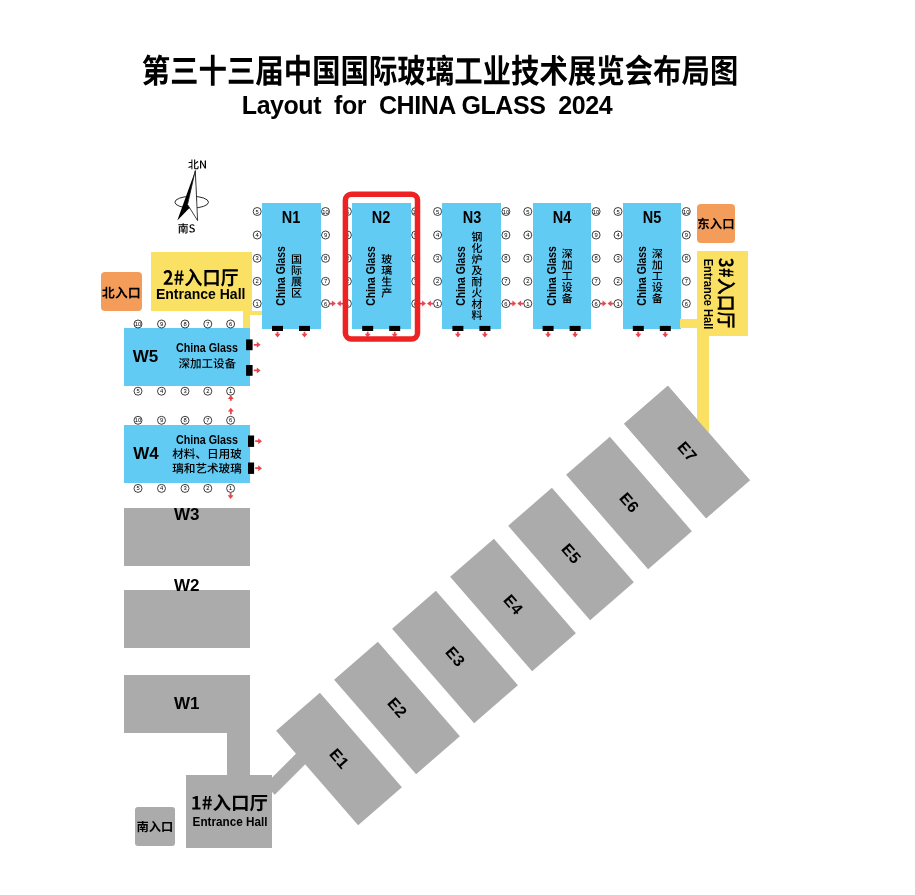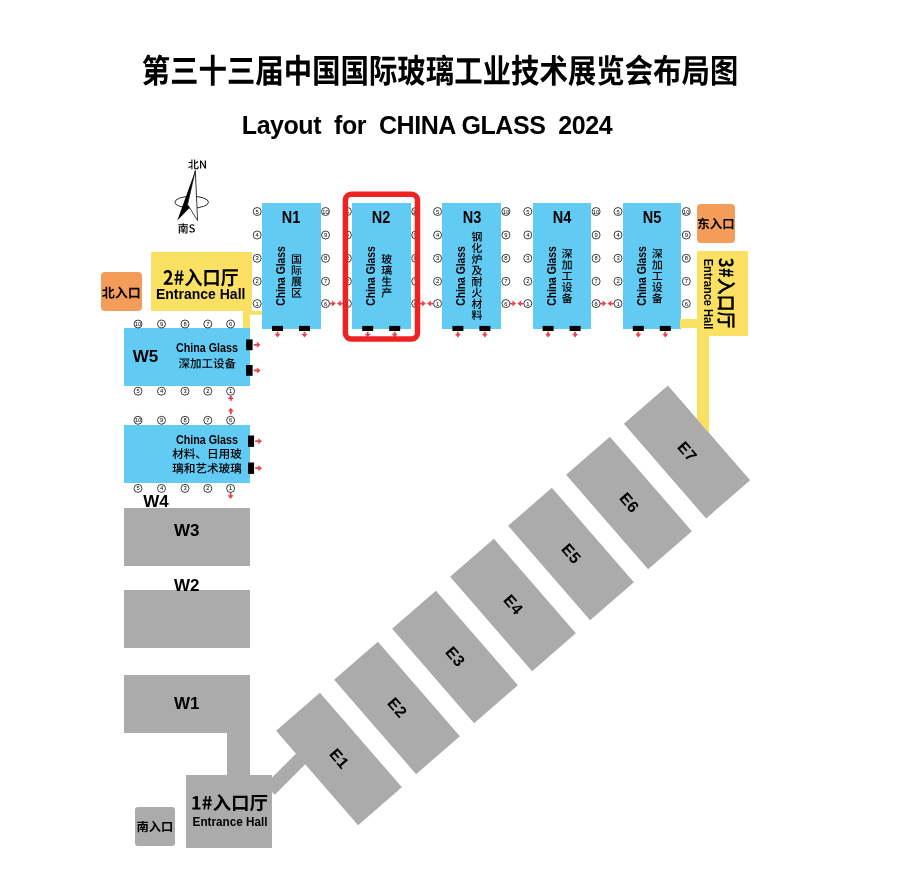--- a/index.html
+++ b/index.html
@@ -52,36 +52,36 @@
 <div class="yhall" style="left:151.0px;top:252.0px;width:100.5px;height:59.2px;"></div>
 <div class="yhall" style="left:242.6px;top:311.2px;width:7.7px;height:16.8px;"></div>
 <div class="yhall" style="left:250.3px;top:311.2px;width:11.6px;height:4.3px;"></div>
 <div class="yhall" style="left:696.8px;top:250.6px;width:51.1px;height:85.7px;"></div>
 <div class="yhall" style="left:680.4px;top:319.2px;width:16.5px;height:9.1px;"></div>
 <div class="yhall" style="left:696.8px;top:336.3px;width:12.4px;height:96px;"></div>
 <div class="ohall" style="left:101.0px;top:271.5px;width:40.5px;height:39.5px;"></div>
 <div class="ohall" style="left:697.3px;top:204.2px;width:37.5px;height:38.6px;"></div>
 <div class="ehall" style="left:687.4px;top:451.8px;z-index:5;"></div>
 <div class="elab" style="left:687.4px;top:451.8px;z-index:6;">E7</div>
-<div class="sub" style="left:427px;top:105.3px;margin-top:20px;">Layout  for  CHINA GLASS  2024</div>
+<div class="sub" style="left:427px;top:105.3px;">Layout  for  CHINA GLASS  2024</div>
 <div class="nlab" style="left:291.25px;top:216.8px;">N1</div>
 <div class="cg" style="left:281.0px;top:276px;">China Glass</div>
 <div class="nlab" style="left:381.45px;top:216.8px;">N2</div>
 <div class="cg" style="left:371.2px;top:276px;">China Glass</div>
 <div class="nlab" style="left:471.65px;top:216.8px;">N3</div>
 <div class="cg" style="left:461.4px;top:276px;">China Glass</div>
 <div class="nlab" style="left:561.85px;top:216.8px;">N4</div>
 <div class="cg" style="left:551.6px;top:276px;">China Glass</div>
 <div class="nlab" style="left:652.05px;top:216.8px;">N5</div>
 <div class="cg" style="left:641.8px;top:276px;">China Glass</div>
 <div class="wlab" style="left:145.5px;top:356.5px;">W5</div>
 <div class="cgh" style="left:207.2px;top:346.8px;font-size:13px;">China Glass</div>
-<div class="wlab" style="left:156px;top:453.5px;margin-top:48px;">W4</div>
+<div class="wlab" style="left:146px;top:453.5px;">W4</div>
 <div class="cgh" style="left:207.2px;top:439px;font-size:13px;">China Glass</div>
-<div class="wlab" style="left:186.8px;top:531px;font-size:17px;">W3</div>
+<div class="wlab" style="left:186.8px;top:515px;font-size:17px;">W3</div>
 <div class="wlab" style="left:186.8px;top:586px;font-size:17px;">W2</div>
 <div class="wlab" style="left:186.8px;top:704.2px;font-size:17px;">W1</div>
 <div class="eh2" style="left:229.6px;top:820.8px;font-size:13px;transform:translate(-50%,-50%) scaleX(.9);">Entrance Hall</div>
 <div class="eh2" style="left:200.7px;top:293.5px;font-size:14px;">Entrance Hall</div>
 <div class="eh3" style="left:708.4px;top:293.5px;">Entrance Hall</div>
 <svg class="ov" width="915" height="895" viewBox="0 0 915 895">
 <path d="M158.7 54.5C158 57.5 156.6 60.4 154.8 62.2C155.6 62.6 156.8 63.4 157.6 64H150.8L153.6 62.8C153.4 62 152.9 61.1 152.5 60.2H156.2V57.4H149.6C149.9 56.7 150.1 56.1 150.4 55.5L147.3 54.5C146.3 57.5 144.6 60.5 142.7 62.4C143.3 62.8 144.5 63.5 145.2 64V67.2H153.9V69.1H146.3C146 72 145.6 75.3 145.2 77.6H151.3C149.1 79.7 146 81.6 143.1 82.5C143.8 83.3 144.7 84.7 145.2 85.6C148.3 84.3 151.5 82.1 153.9 79.4V85.8H157.2V77.6H164.1C163.9 79.4 163.7 80.3 163.4 80.7C163.1 80.9 162.9 81 162.4 81C161.9 81 160.7 81 159.5 80.8C160 81.8 160.4 83.3 160.5 84.4C161.9 84.5 163.3 84.5 164.1 84.4C165 84.3 165.6 84 166.2 83.2C167 82.3 167.3 80.2 167.6 75.7C167.7 75.3 167.7 74.3 167.7 74.3H157.2V72.4H166.3V64H163.5L166.4 62.6C166.1 61.9 165.6 61.1 165.1 60.2H169.1V57.3H161.4C161.7 56.7 161.9 56.1 162 55.4ZM149.2 72.4H153.9V74.3H149ZM157.2 67.2H162.9V69.1H157.2ZM145.7 64C146.6 62.9 147.4 61.7 148.3 60.2H149.1C149.7 61.5 150.3 63 150.6 64ZM157.9 64C158.7 63 159.5 61.7 160.2 60.2H161.4C162.2 61.5 163 62.9 163.4 64Z M173.5 58V62H195.1V58ZM175.4 68.6V72.6H192.9V68.6ZM171.9 79.8V83.8H196.6V79.8Z M210.9 54.8V66.7H199.9V70.8H210.9V85.8H214.6V70.8H225.8V66.7H214.6V54.8Z M230.3 58V62H252V58ZM232.2 68.6V72.6H249.7V68.6ZM228.7 79.8V83.8H253.5V79.8Z M263.4 69.5V85.8H266.7V84.8H277.9V85.8H281.3V69.5H273.8V66.3H280.9V56.3H259V66C259 71.3 258.8 78.7 255.9 83.7C256.8 84.1 258.3 85.2 259 85.8C261.9 80.5 262.4 72 262.4 66.3H270.5V69.5ZM262.4 59.9H277.4V62.7H262.4ZM270.5 78.6V81.3H266.7V78.6ZM273.8 78.6H277.9V81.3H273.8ZM270.5 75.4H266.7V73H270.5ZM273.8 75.4V73H277.9V75.4Z M296.1 54.8V60.5H286.2V77.3H289.6V75.4H296.1V85.8H299.7V75.4H306.1V77.1H309.7V60.5H299.7V54.8ZM289.6 71.6V64.4H296.1V71.6ZM306.1 71.6H299.7V64.4H306.1Z M318.9 75.3V78.6H333.7V75.3H331.7L333.2 74.4C332.7 73.6 331.8 72.3 331 71.4H332.6V68.1H327.8V65H333.2V61.5H319.2V65H324.6V68.1H320V71.4H324.6V75.3ZM328.7 72.5C329.3 73.3 330.1 74.5 330.6 75.3H327.8V71.4H330.4ZM314.3 56.1V85.7H317.8V84.1H334.7V85.7H338.3V56.1ZM317.8 80.5V59.7H334.7V80.5Z M347.3 75.3V78.6H362.1V75.3H360.1L361.6 74.4C361.1 73.6 360.2 72.3 359.4 71.4H361V68.1H356.2V65H361.6V61.5H347.6V65H353V68.1H348.4V71.4H353V75.3ZM357.1 72.5C357.7 73.3 358.5 74.5 359 75.3H356.2V71.4H358.9ZM342.7 56.1V85.7H346.2V84.1H363.1V85.7H366.7V56.1ZM346.2 80.5V59.7H363.1V80.5Z M382.2 56.8V60.5H394.7V56.8ZM390.9 72.4C392.1 75.8 393.2 80.3 393.5 83L396.6 81.7C396.2 78.9 395 74.7 393.7 71.3ZM382.2 71.5C381.5 74.9 380.3 78.5 378.8 80.8C379.6 81.2 380.9 82.2 381.5 82.8C382.9 80.2 384.4 76.1 385.2 72.3ZM370.8 56.1V85.7H374.1V59.7H376.7C376.2 61.8 375.6 64.5 375 66.5C376.8 68.8 377.1 71 377.1 72.6C377.1 73.5 376.9 74.3 376.6 74.6C376.4 74.8 376.1 74.8 375.8 74.8C375.4 74.9 375 74.9 374.4 74.8C374.9 75.8 375.2 77.2 375.2 78.2C376 78.2 376.7 78.2 377.2 78.1C377.9 78 378.5 77.8 379 77.4C380 76.6 380.4 75.2 380.4 73C380.4 71.1 380 68.7 378.2 66.1C379 63.6 380 60.2 380.8 57.5L378.4 56L377.9 56.1ZM380.9 64.7V68.4H386.5V81.2C386.5 81.6 386.4 81.7 386 81.7C385.6 81.7 384.4 81.7 383.3 81.7C383.7 82.8 384.1 84.6 384.3 85.7C386.2 85.7 387.6 85.7 388.6 85C389.7 84.4 389.9 83.2 389.9 81.3V68.4H396.3V64.7Z M408.3 59.3V68.2C408.3 71 408.2 74.6 407.4 77.9L406.9 75.2L404.6 76.2V69.8H406.9V66.2H404.6V60.4H407.5V56.7H398.3V60.4H401.4V66.2H398.7V69.8H401.4V77.5C400.2 78 399 78.4 398.1 78.7L398.8 82.5L407.1 78.8C406.6 80.4 406 81.8 405.1 83.1C405.8 83.6 407.2 84.9 407.7 85.6C410.1 82.1 411 77 411.4 72.5C412.2 75.1 413.3 77.4 414.7 79.3C413.2 80.8 411.4 81.9 409.5 82.6C410.1 83.4 410.9 84.9 411.3 85.8C413.4 84.9 415.3 83.6 417 81.9C418.6 83.6 420.5 84.8 422.8 85.7C423.3 84.6 424.3 83 425 82.2C422.8 81.5 421 80.5 419.4 79.1C421.3 76.3 422.8 72.8 423.6 68.3L421.5 67.4L420.9 67.5H417.8V62.9H420.6C420.3 64.1 420.1 65.3 419.8 66.2L422.7 66.9C423.4 65.1 424.1 62.3 424.6 59.7L422.1 59.1L421.6 59.3H417.8V54.8H414.5V59.3ZM414.5 62.9V67.5H411.5V62.9ZM419.7 71C419 73.1 418.1 75 417 76.6C415.7 75 414.8 73.1 414.1 71Z M441.9 55.5 442.6 57.5H436.3V60.8H453V57.5H446.1C445.8 56.5 445.3 55.4 444.9 54.6ZM441 82.4C441.5 82 442.3 81.8 446.8 81L447.2 82.2L449.3 81.4C449 80.1 448.2 77.9 447.5 76.3L445.5 77L446.1 78.6L443.4 78.9C443.8 78 444.3 77.1 444.7 76H449.5V82.3C449.5 82.7 449.4 82.8 449 82.8C448.7 82.8 447.3 82.8 446.1 82.7C446.5 83.5 446.9 84.8 447.1 85.6C449 85.6 450.4 85.6 451.4 85.2C452.4 84.7 452.7 83.9 452.7 82.3V72.7H445.8L446.3 71H451.7V61.7H448.7V68H442.2C443 67.4 443.9 66.6 444.7 65.8C445.6 66.5 446.3 67.2 446.9 67.7L448.4 66.1C447.8 65.6 447.1 65 446.3 64.3C447 63.5 447.6 62.7 448.2 62L446.2 61.1C445.7 61.7 445.1 62.3 444.5 62.9L442.4 61.3L440.9 62.7L443 64.4C442.2 65.1 441.3 65.7 440.5 66.2V61.7H437.6V71H443.4L442.9 72.7H436.6V85.7H439.8V76H441.9L441.4 77.3C441 78.4 440.6 79.1 440.1 79.2C440.4 80.1 440.9 81.7 441 82.4ZM441.9 68H440.5V66.3C440.9 66.7 441.6 67.5 441.9 68ZM426.4 78.1 427 81.8C429.6 81.2 433 80.3 436.1 79.5L435.8 75.9L432.9 76.6V70.6H435.3V67.1H432.9V60.8H435.6V57.3H426.8V60.8H429.8V67.1H427.1V70.6H429.8V77.4Z M455.5 79.5V83.5H481.5V79.5H470.3V62.4H479.9V58.2H457V62.4H466.4V79.5Z M484.4 62.8C485.7 66.9 487.3 72.2 487.8 75.4L491.3 74C490.5 70.9 488.9 65.7 487.6 61.8ZM506.3 61.9C505.4 65.7 503.6 70.4 502.2 73.5V55.2H498.7V80.3H495V55.2H491.5V80.3H484.1V84.3H509.6V80.3H502.2V74.1L504.8 75.6C506.3 72.4 508.1 67.7 509.4 63.5Z M528.1 54.8V59.5H522V63.2H528.1V67.1H522.5V70.7H524L523.1 71C524.2 74 525.5 76.7 527.2 78.9C525.2 80.4 522.9 81.5 520.4 82.1C521 83 521.8 84.7 522.2 85.7C525 84.8 527.5 83.4 529.7 81.7C531.7 83.5 534 84.9 536.8 85.8C537.3 84.8 538.3 83.2 539 82.4C536.4 81.7 534.2 80.6 532.4 79.1C534.8 76.3 536.6 72.6 537.7 68L535.5 67L534.9 67.1H531.5V63.2H537.9V59.5H531.5V54.8ZM526.4 70.7H533.4C532.5 73 531.3 74.9 529.8 76.6C528.4 74.9 527.3 72.9 526.4 70.7ZM515.5 54.8V61.1H512.2V64.8H515.5V70.6C514.1 71 512.9 71.3 511.8 71.6L512.7 75.3L515.5 74.5V81.4C515.5 81.9 515.3 82 514.9 82C514.6 82 513.4 82 512.2 82C512.7 83 513.1 84.6 513.2 85.6C515.2 85.6 516.6 85.5 517.5 84.9C518.5 84.3 518.8 83.3 518.8 81.4V73.5L521.9 72.5L521.4 68.9L518.8 69.7V64.8H521.6V61.1H518.8V54.8Z M556.7 57.5C558.2 59 560.4 61.1 561.4 62.5L564 59.8C562.9 58.5 560.7 56.5 559.2 55.1ZM551.9 54.9V62.9H541.2V66.8H550.9C548.5 71.8 544.4 76.5 540.1 79C540.9 79.8 542.1 81.5 542.7 82.5C546.2 80.1 549.4 76.5 551.9 72.2V85.8H555.6V70.8C558.1 75.3 561.4 79.5 564.5 82.2C565.1 81.1 566.4 79.5 567.3 78.7C563.6 76 559.6 71.3 557.1 66.8H566V62.9H555.6V54.9Z M577.1 86V86C577.7 85.5 578.7 85.2 585 83.7C585 82.9 585.1 81.4 585.3 80.4L580.5 81.5V76.3H583.4C585.3 81.2 588.5 84.3 593.4 85.8C593.8 84.8 594.7 83.3 595.4 82.5C593.5 82.1 591.8 81.4 590.4 80.5C591.6 79.7 592.9 78.8 594.1 77.9L592.1 76.3H595V73H589.7V70.7H593.8V67.4H589.7V65.1H593.5V56.2H571.5V66C571.5 71.3 571.3 78.8 568.5 83.9C569.3 84.2 570.8 85.3 571.5 85.9C574.5 80.4 575 71.8 575 66V65.1H579.1V67.4H575.6V70.7H579.1V73H575V76.3H577.3V79.7C577.3 81.4 576.5 82.4 575.9 82.8C576.3 83.5 577 85.1 577.1 86ZM582.3 70.7H586.5V73H582.3ZM582.3 67.4V65.1H586.5V67.4ZM586.6 76.3H591C590.2 77 589.2 77.8 588.2 78.5C587.6 77.9 587.1 77.1 586.6 76.3ZM575 59.6H590.1V61.7H575Z M615.1 62.7C616 64.2 617.2 66.3 617.6 67.7L620.7 66.2C620.2 64.9 619.1 62.9 618 61.5ZM599.1 56.7V66.3H602.4V56.7ZM605.1 55.2V67.4H608.4V55.2ZM601.2 68.2V78.8H604.6V71.7H616.6V78.4H620.2V68.2ZM612.4 54.7C611.7 58.5 610.4 62.3 608.8 64.7C609.6 65.2 611 66.1 611.7 66.7C612.6 65.3 613.4 63.3 614.2 61.2H623.1V57.7H615.2L615.7 55.5ZM608.5 72.8V75.4C608.5 77.6 607.7 80.6 597.8 82.6C598.7 83.5 599.7 84.9 600.1 85.8C606.5 84.1 609.6 81.9 611 79.6V81.1C611 84.4 611.8 85.3 615.3 85.3C616 85.3 618.7 85.3 619.5 85.3C622.1 85.3 623 84.3 623.3 80.5C622.4 80.3 621.1 79.7 620.4 79.1C620.3 81.7 620.1 82.1 619.1 82.1C618.5 82.1 616.3 82.1 615.8 82.1C614.6 82.1 614.4 82 614.4 81.1V76.8H612C612.1 76.4 612.1 75.9 612.1 75.5V72.8Z M629.2 85.2C630.6 84.6 632.6 84.5 646.6 83.3C647.2 84.2 647.7 85 648 85.8L651.1 83.6C649.8 81.1 647.2 77.7 644.7 75.1L641.8 76.9C642.6 77.8 643.5 78.8 644.3 79.8L634.3 80.5C635.9 78.8 637.5 76.9 638.8 75H650.8V71.2H627.2V75H634.1C632.5 77.2 631 78.9 630.3 79.5C629.4 80.5 628.8 81 628 81.2C628.4 82.3 629 84.4 629.2 85.2ZM638.8 54.6C636 58.9 630.9 62.9 625.5 65.3C626.2 66.1 627.4 67.8 627.9 68.8C629.4 68 630.9 67.2 632.3 66.2V68.4H645.6V65.9C647 66.9 648.6 67.8 650 68.5C650.6 67.4 651.7 65.8 652.4 65C648.2 63.5 643.7 60.5 640.9 57.8L641.9 56.3ZM634.2 64.8C635.9 63.4 637.5 61.9 638.9 60.3C640.3 61.8 642.1 63.3 644 64.8Z M663.7 54.7C663.4 56.3 663 57.9 662.4 59.5H654.6V63.3H661C659.2 67.3 656.8 71 653.6 73.4C654.2 74.3 655.1 75.9 655.5 76.9C656.8 75.8 658.1 74.6 659.1 73.3V82.8H662.6V72H667.1V85.8H670.5V72H675.3V78.5C675.3 78.9 675.1 79.1 674.7 79.1C674.3 79.1 672.7 79.1 671.4 79C671.9 80 672.3 81.6 672.5 82.6C674.6 82.6 676.2 82.6 677.2 82C678.4 81.5 678.7 80.4 678.7 78.6V68.3H670.5V64.5H667.1V68.3H662.5C663.3 66.7 664.1 65 664.8 63.3H680.1V59.5H666.1C666.6 58.2 666.9 56.9 667.2 55.6Z M690.1 73.3V84.5H693.2V82.5H700C700.4 83.5 700.6 84.8 700.7 85.7C702.1 85.8 703.4 85.8 704.2 85.6C705.2 85.4 705.8 85.2 706.4 84.2C707.3 82.9 707.6 79.2 707.8 69.5C707.9 69.1 707.9 67.9 707.9 67.9H688.8L688.9 65.8H705.8V56.3H685.5V64.4C685.5 69.7 685.2 77.3 682.1 82.4C682.8 82.9 684.3 84.2 684.8 85C687.1 81.3 688.1 76.1 688.6 71.4H704.4C704.2 78.3 703.9 81 703.4 81.7C703.2 82 702.9 82.2 702.5 82.1H701.3V73.3ZM688.9 59.7H702.4V62.5H688.9ZM693.2 76.4H698.2V79.4H693.2Z M712 56.1V85.8H715.2V84.6H732.9V85.8H736.3V56.1ZM717.5 78.3C721.3 78.7 726 80 728.8 81.2H715.2V71.3C715.7 72.1 716.2 73.2 716.5 74C718 73.6 719.6 73 721.1 72.3L720.1 74C722.5 74.6 725.5 75.8 727.2 76.7L728.6 74.3C726.9 73.4 724.3 72.5 722 71.9C722.8 71.5 723.6 71.1 724.3 70.7C726.5 72 728.9 72.9 731.4 73.6C731.7 72.8 732.3 71.8 732.9 71.1V81.2H729.2L730.6 78.5C727.7 77.4 722.9 76.1 719 75.7ZM721.4 59.6C720 62 717.7 64.4 715.4 65.9C716 66.4 717.1 67.6 717.6 68.3C718.2 67.8 718.7 67.3 719.3 66.8C720 67.4 720.6 68.1 721.3 68.7C719.4 69.5 717.3 70.3 715.2 70.7V59.6ZM721.7 59.6H732.9V70.6C730.9 70.1 729 69.5 727.2 68.7C729.1 67.2 730.8 65.3 731.9 63.3L730 62L729.5 62.1H723.3C723.6 61.7 724 61.1 724.2 60.6ZM724.2 67.1C723.2 66.5 722.3 65.8 721.5 65.1H727C726.2 65.8 725.2 66.5 724.2 67.1Z" fill="#000"></path>
 <path d="M188.3 167 188.7 168 191.4 166.9V169.3H192.4V159.4H191.4V161.9H188.6V162.9H191.4V165.9C190.2 166.3 189.1 166.7 188.3 167ZM197.7 161.1C197 161.6 196.1 162.3 195.2 162.9V159.4H194.1V167.4C194.1 168.8 194.4 169.2 195.6 169.2C195.8 169.2 196.9 169.2 197.2 169.2C198.3 169.2 198.6 168.4 198.7 166.4C198.4 166.3 198 166.1 197.7 165.9C197.6 167.7 197.6 168.2 197.1 168.2C196.9 168.2 195.9 168.2 195.7 168.2C195.2 168.2 195.2 168.1 195.2 167.5V164C196.3 163.4 197.5 162.7 198.4 162Z M200 168.5H201.2V164.7C201.2 163.8 201.1 162.8 201.1 162H201.1L202 163.7L204.7 168.5H206V160.4H204.7V164.2C204.7 165 204.9 166 204.9 166.8H204.9L204 165.1L201.3 160.4H200Z" fill="#000"></path>
 <path d="M182.6 223.2V224.2H178.3V225.2H182.6V226.2H178.8V233.4H179.9V227.2H186.5V232.3C186.5 232.4 186.4 232.5 186.2 232.5C186 232.5 185.3 232.5 184.7 232.5C184.8 232.7 185 233.1 185.1 233.4C186 233.4 186.6 233.4 187 233.2C187.4 233.1 187.5 232.8 187.5 232.3V226.2H183.7V225.2H188V224.2H183.7V223.2ZM184.4 227.2C184.2 227.7 183.9 228.3 183.6 228.8H181.9L182.6 228.5C182.5 228.1 182.2 227.6 182 227.2L181.1 227.5C181.4 227.9 181.6 228.4 181.7 228.8H180.6V229.6H182.6V230.5H180.4V231.4H182.6V233.2H183.6V231.4H185.9V230.5H183.6V229.6H185.7V228.8H184.5C184.8 228.4 185 227.9 185.3 227.5Z M192 232.6C193.8 232.6 194.9 231.6 194.9 230.3C194.9 229.1 194.2 228.5 193.2 228.1L192.1 227.6C191.5 227.3 190.8 227.1 190.8 226.4C190.8 225.7 191.4 225.3 192.2 225.3C192.9 225.3 193.5 225.6 194 226.1L194.6 225.3C194 224.6 193.1 224.2 192.2 224.2C190.6 224.2 189.5 225.2 189.5 226.5C189.5 227.7 190.4 228.3 191.2 228.6L192.3 229.1C193 229.4 193.6 229.6 193.6 230.4C193.6 231.1 193 231.5 192.1 231.5C191.3 231.5 190.5 231.1 189.9 230.6L189.2 231.4C189.9 232.2 190.9 232.6 192 232.6Z" fill="#000"></path>
 <path d="M102.1 295.5 102.8 297.1 105.6 295.9V298.6H107.2V286.7H105.6V289.6H102.5V291.1H105.6V294.3C104.3 294.8 103 295.2 102.1 295.5ZM113.2 288.6C112.5 289.3 111.5 290 110.5 290.6V286.7H108.9V296.1C108.9 297.9 109.3 298.5 110.8 298.5C111.1 298.5 112.3 298.5 112.6 298.5C114 298.5 114.4 297.5 114.6 295C114.1 294.9 113.4 294.6 113.1 294.3C113 296.4 112.9 296.9 112.4 296.9C112.2 296.9 111.3 296.9 111.1 296.9C110.6 296.9 110.5 296.8 110.5 296.1V292.3C111.8 291.6 113.2 290.8 114.3 290.1Z M118.3 287.9C119.1 288.5 119.8 289.2 120.4 289.9C119.6 293.4 118 295.9 115.2 297.3C115.6 297.6 116.4 298.2 116.6 298.6C119 297.2 120.6 295 121.6 292C123 294.4 124.1 297.1 126.8 298.6C126.9 298.1 127.3 297.2 127.5 296.8C123.3 294.1 123.5 289.6 119.3 286.6Z M129.2 287.8V298.5H130.8V297.4H137.7V298.4H139.4V287.8ZM130.8 295.8V289.4H137.7V295.8Z" fill="#000"></path>

